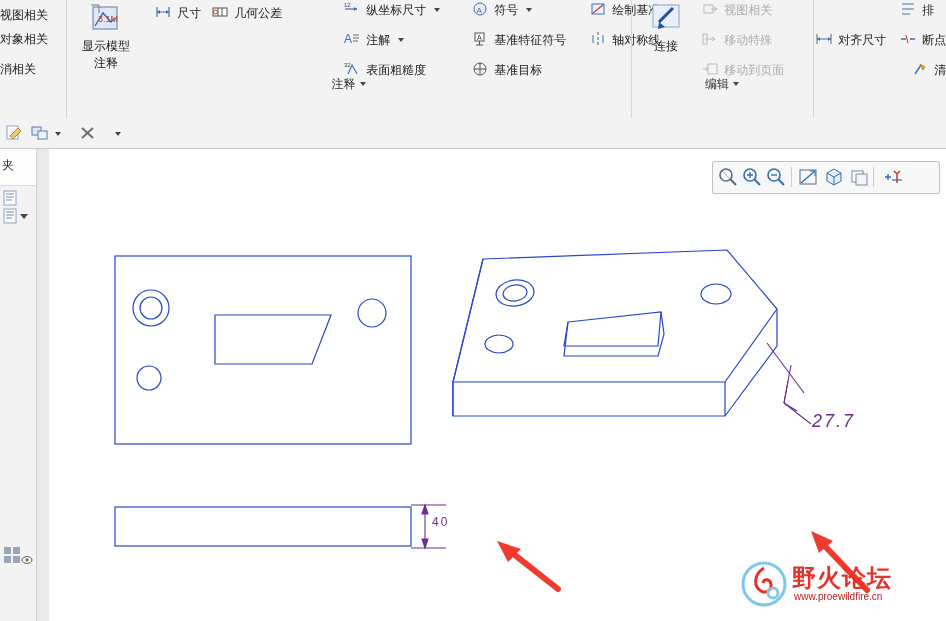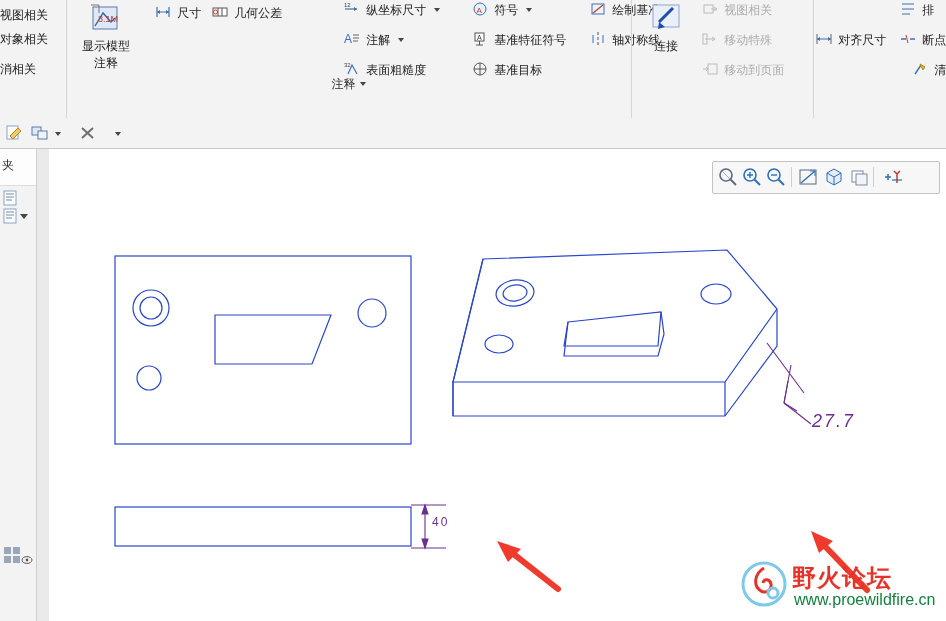--- a/index.html
+++ b/index.html
@@ -77,21 +77,21 @@
   .vsep{position:absolute;top:5px;width:1px;height:20px;background:#cfcfcf;}
   
   .dim-text{position:absolute;font-family:"Liberation Sans",sans-serif;color:#6a2f8f;}
   .logo{
     position:absolute;left:740px;top:560px;width:200px;height:52px;
   }
   .logotext{
     position:absolute;left:52px;top:2px;font-size:24px;font-weight:bold;color:#e5332a;
     letter-spacing:1px;
   }
-  .logourl{position:absolute;left:54px;top:31px;font-size:16px;color:#15803d;}
+  .logourl{position:absolute;left:54px;top:31px;font-size:10px;color:#b91c1c;}
   svg{display:block;}
 </style>
 </head>
 <body>
 
 <div class="ribbon">
 
   <div class="leftlabels">
     <div style="top:4px;">视图相关</div>
     <div style="top:28px;">对象相关</div>
@@ -264,20 +264,23 @@
     <div class="item dis" style="left:70px;top:59px;">
       <span class="ico">
         <svg width="16" height="16" viewBox="0 0 16 16">
           <rect x="6" y="3" width="9" height="10" fill="none" stroke="#bbb"></rect>
           <path d="M1 8 L6 8 M6 8 L4 6 M6 8 L4 10" stroke="#bbb" fill="none"></path>
         </svg>
       </span>
       <span>移动到页面</span>
     </div>
 
+    <div class="gcaption">
+      <span>编辑</span><span class="caret"></span>
+    </div>
   </div>
 
   <div class="rsep" style="left:813px;"></div>
 
   <div class="rgroup" style="left:814px;width:132px;">
     <div class="item" style="left:2px;top:29px;">
       <span class="ico">
         <svg width="16" height="16" viewBox="0 0 16 16">
           <path d="M1 3 L1 13 M15 3 L15 13" stroke="#666"></path>
           <path d="M1 8 L15 8" stroke="#3c6fb5"></path>

